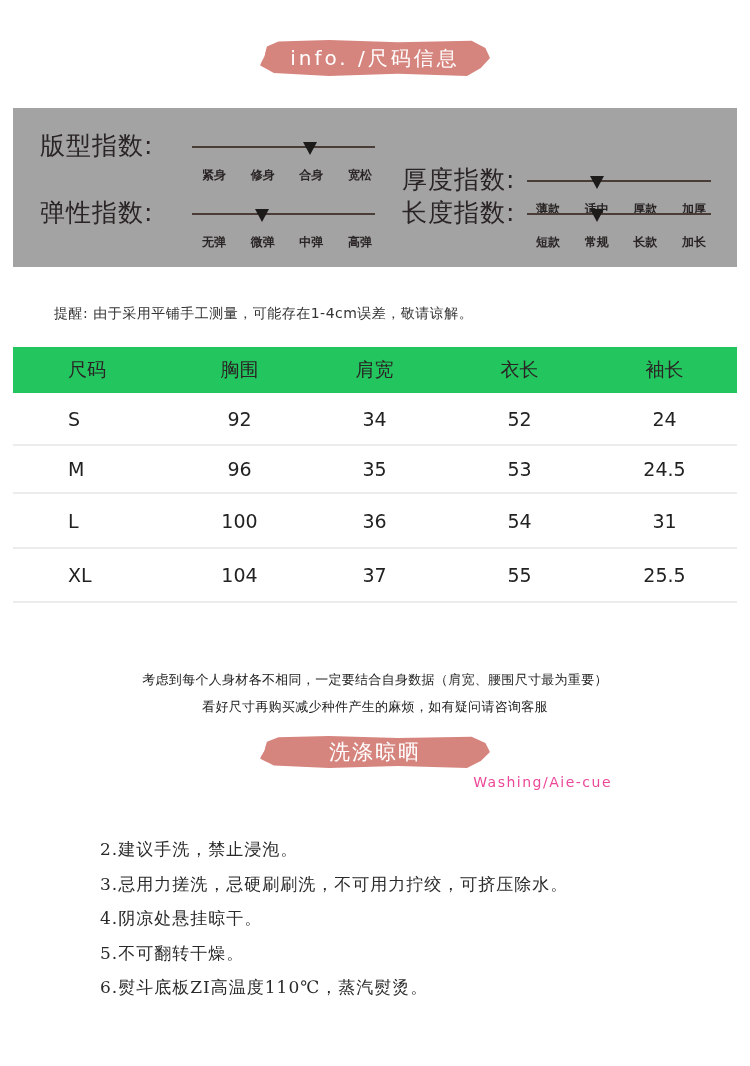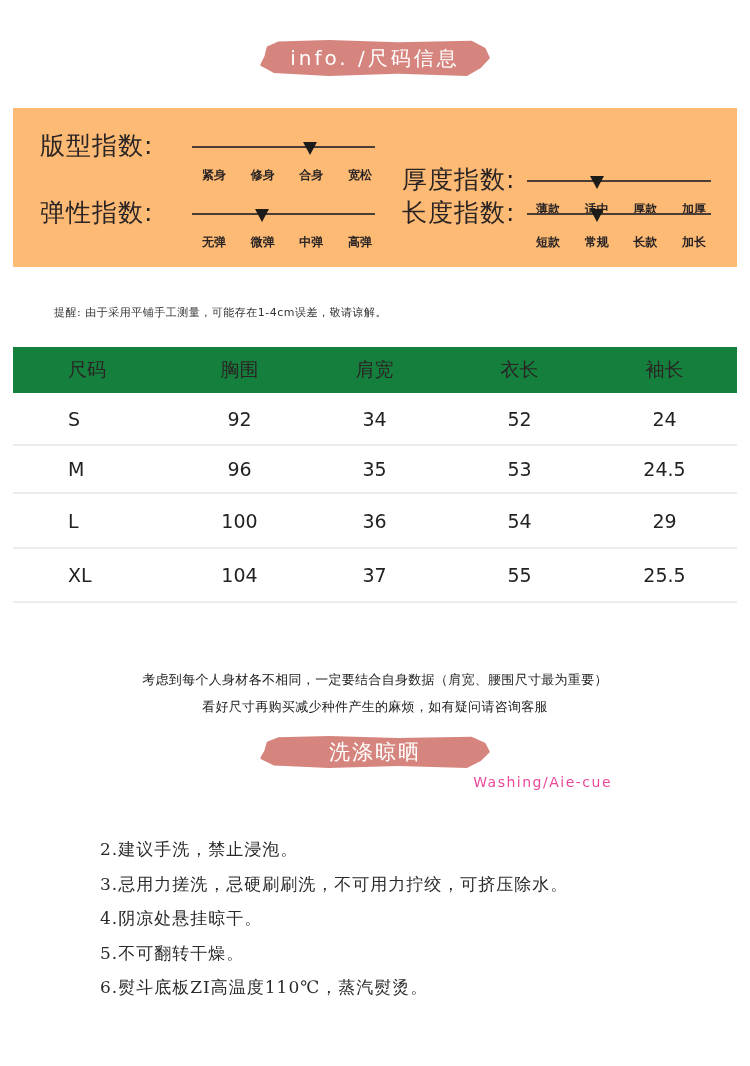--- a/index.html
+++ b/index.html
@@ -25,21 +25,21 @@
     }
     .banner span { position: relative; z-index: 1; }
     #banner-info { top: 40px; width: 230px; }
     #banner-info span { font-size: 20px; letter-spacing: 3px; }
     #banner-wash { top: 736px; width: 230px; height: 32px; }
     #banner-wash span { font-size: 21px; letter-spacing: 2px; }
 
     
     .index-panel {
       position: absolute; left: 13px; top: 108px; width: 724px; height: 159px;
-      background: #fdba74;
+      background: #a3a3a3;
     }
     .idx {
       position: absolute; width: 340px; height: 70px;
     }
     .idx .label {
       position: absolute; left: 0; top: 0; font-size: 25px; color: #2a2424;
       letter-spacing: 1px; white-space: nowrap;
     }
     .idx .track {
       position: absolute; top: 17px; height: 2px; background: #4a3d38;
@@ -48,30 +48,30 @@
       position: absolute; top: 13px; width: 0; height: 0;
       border-left: 7px solid transparent; border-right: 7px solid transparent;
       border-top: 13px solid #1d1a1a;
     }
     .idx .ticks {
       position: absolute; top: 38px; display: flex; justify-content: space-between;
       font-size: 12px; color: #2a2424; font-weight: bold;
     }
 
     .reminder {
-      position: absolute; left: 54px; top: 305px; font-size: 11px; color: #333;
+      position: absolute; left: 54px; top: 305px; font-size: 14px; color: #333;
       letter-spacing: .5px;
     }
 
     
     .size-table {
       position: absolute; left: 13px; top: 347px; width: 724px;
     }
     .size-table .thead {
-      height: 46px; background: #15803d; display: flex; align-items: center;
+      height: 46px; background: #22c55e; display: flex; align-items: center;
     }
     .size-table .row {
       display: flex; align-items: center; border-bottom: 2px solid #ececec;
     }
     .cell { font-size: 19px; color: #222; text-align: center; }
     .c0 { width: 124px; text-align: left; padding-left: 55px; }
     .c1 { width: 165px; padding-left: 40px; }
     .c2 { width: 145px; }
     .c3 { width: 145px; }
     .c4 { width: 145px; }
@@ -177,21 +177,21 @@
     <div class="cell c1">96</div>
     <div class="cell c2">35</div>
     <div class="cell c3">53</div>
     <div class="cell c4">24.5</div>
   </div>
   <div class="row" style="height:55px;">
     <div class="cell c0">L</div>
     <div class="cell c1">100</div>
     <div class="cell c2">36</div>
     <div class="cell c3">54</div>
-    <div class="cell c4">29</div>
+    <div class="cell c4">31</div>
   </div>
   <div class="row" style="height:54px;">
     <div class="cell c0">XL</div>
     <div class="cell c1">104</div>
     <div class="cell c2">37</div>
     <div class="cell c3">55</div>
     <div class="cell c4">25.5</div>
   </div>
 </div>
 

